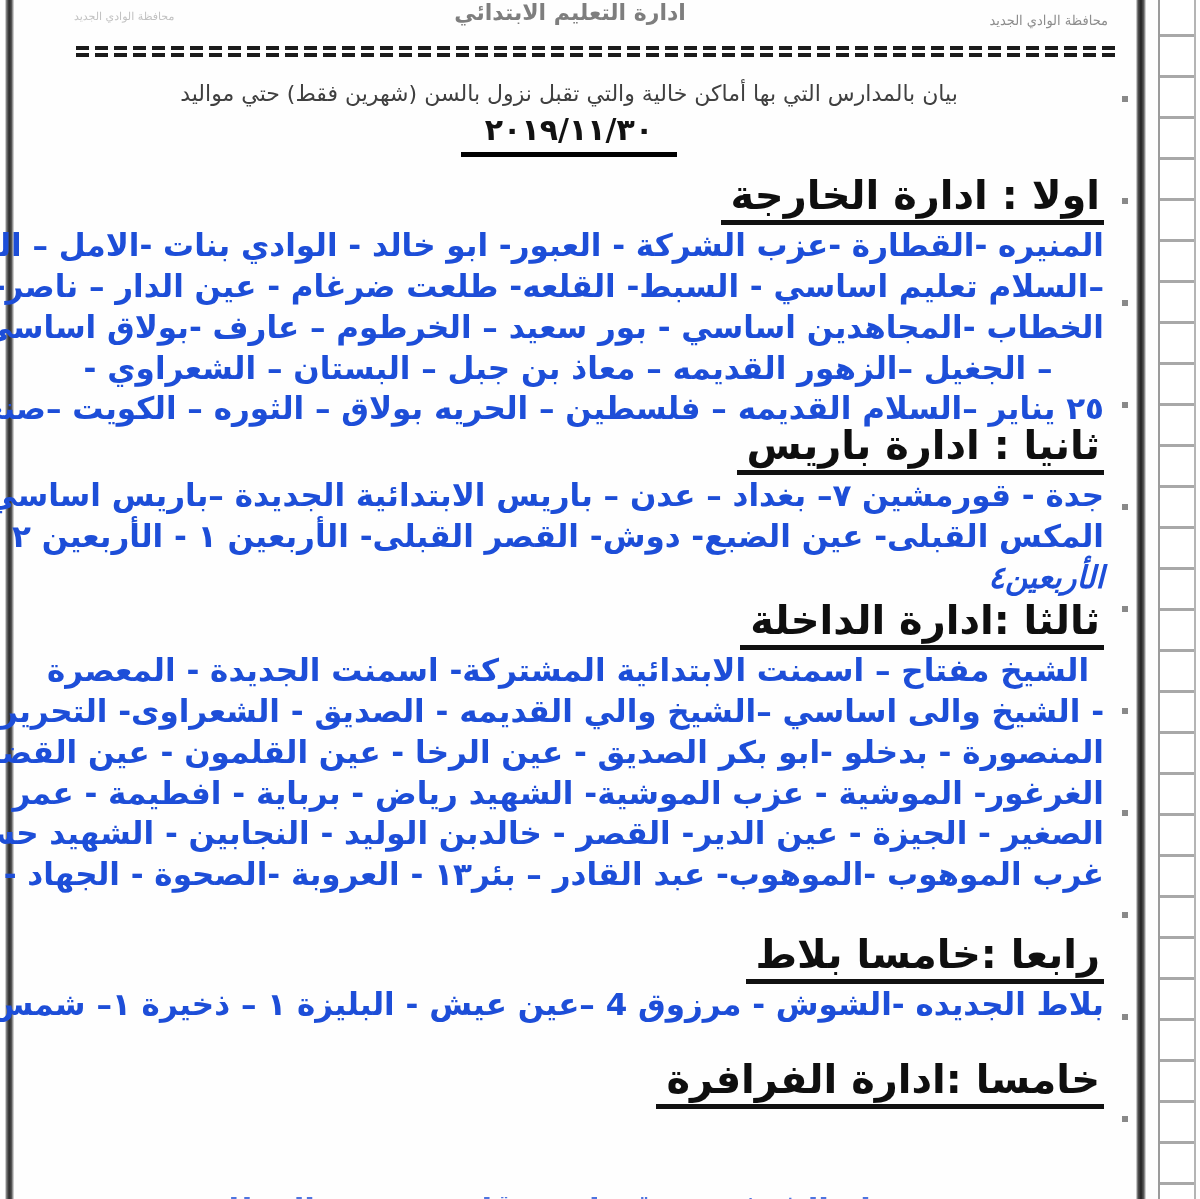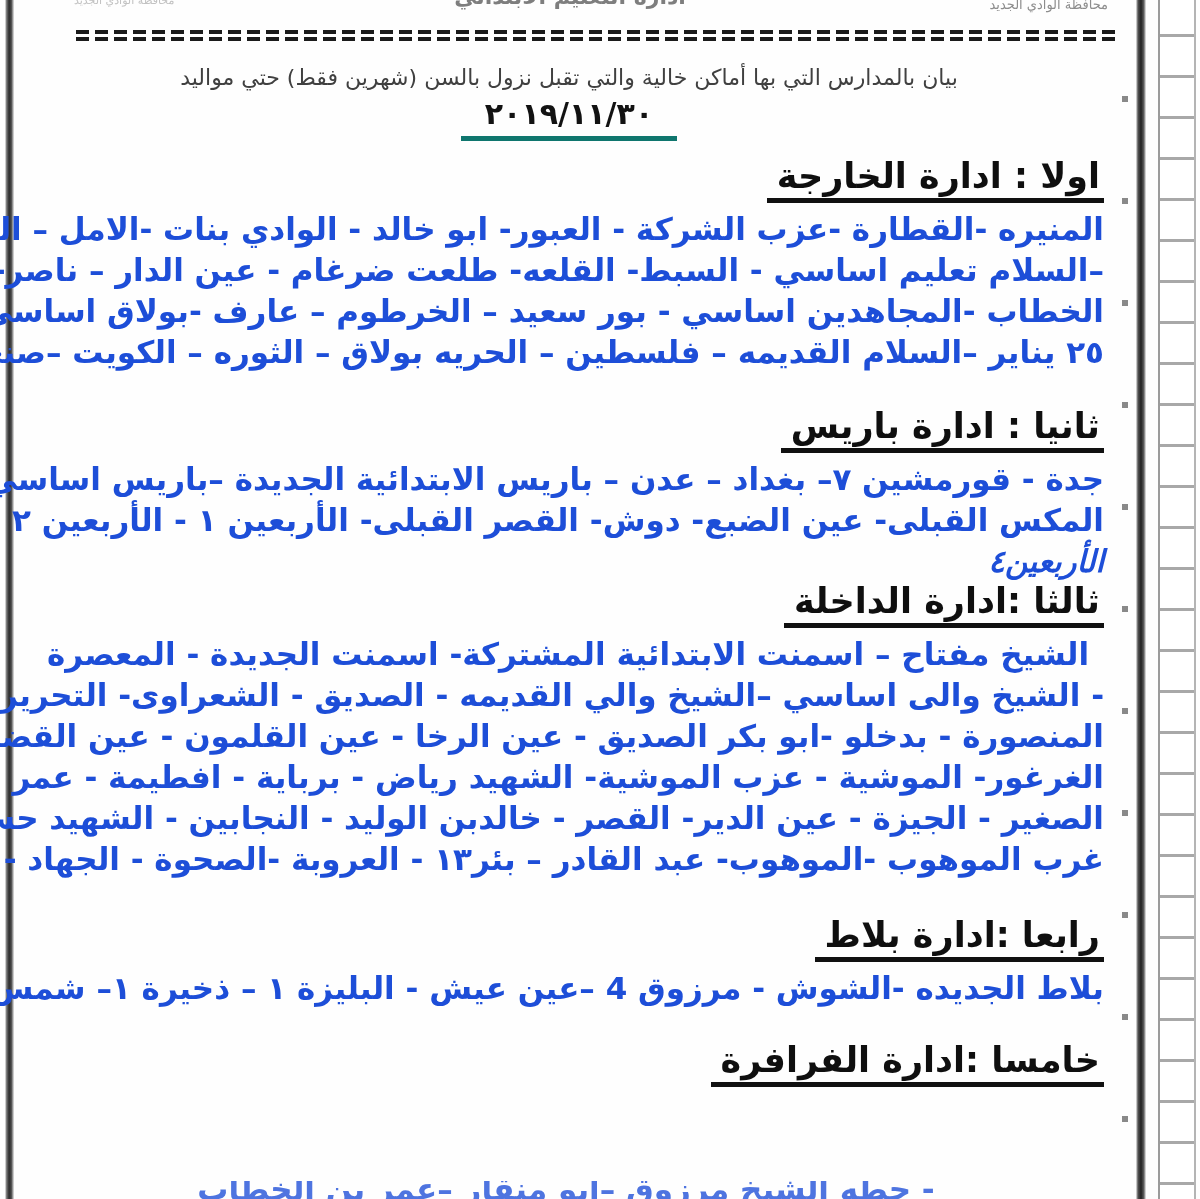--- a/index.html
+++ b/index.html
@@ -53,21 +53,21 @@
     background: repeating-linear-gradient(to bottom,
        transparent 0px, transparent 96px,
        #2a2a2a 96px, #2a2a2a 102px);
     opacity:.55;
   }
 
   
   .content {
     position: absolute;
     left: 18px;
-    top: 0;
+    top: 16px;
     width: 1104px;
     height: 927px;
   }
 
   
   .letterhead {
     position: relative;
     height: 22px;
   }
   .lh-right {
@@ -122,41 +122,41 @@
     color: #404040;
     line-height: 1.42;
     letter-spacing: .2px;
   }
   .title-date {
     display: inline-block;
     font-size: 30px;
     font-weight: bold;
     color: #121212;
     line-height: 1.3;
-    border-bottom: 5px solid #0f766e;
+    border-bottom: 5px solid #000000;
     padding: 0 24px 3px 24px;
     margin-top: 1px;
   }
 
   
   .section {
     position: absolute;
     left: 14px;
     right: 18px;
   }
   .sec-head-row { text-align: right; }
   .sec-head {
     display: inline-block;
-    font-size: 35px;
+    font-size: 40px;
     font-weight: bold;
     color: #0f0f0f;
     line-height: 1.12;
     border-bottom: 5px solid #111;
     padding: 0 4px 2px 10px;
-    margin-bottom: 6px;
+    margin-bottom: 0;
     white-space: nowrap;
   }
   .sec-body { }
   .body-line {
     font-size: 31px;
     font-weight: bold;
     color: #1d4ed8;
     line-height: 1.32;
     text-align: center;
     white-space: nowrap;
@@ -203,20 +203,21 @@
       <div class="title-date">٢٠١٩/١١/٣٠</div>
     </div>
 
     <div id="sections-host">
         <div class="section" style="top: 157px;">
           <div class="sec-head-row"><div class="sec-head">اولا : ادارة الخارجة</div></div>
           <div class="sec-body">
             <div class="body-line">المنيره -القطارة -عزب الشركة - العبور- ابو خالد - الوادي بنات -الامل – البنين -٦أكتوبر</div>
             <div class="body-line">–السلام تعليم اساسي -  السبط- القلعه- طلعت ضرغام -  عين الدار – ناصر- النور – عمر بن</div>
             <div class="body-line">الخطاب -المجاهدين اساسي - بور سعيد – الخرطوم – عارف -بولاق اساسي – الجزائر- صلاح الدين</div>
+            <div class="body-line">– الجغيل –الزهور القديمه – معاذ بن جبل – البستان – الشعراوي -</div>
             <div class="body-line">٢٥ يناير –السلام القديمه – فلسطين – الحريه بولاق – الثوره – الكويت –صنعاء –</div>
           </div>
         </div>
         <div class="section" style="top: 407px;">
           <div class="sec-head-row"><div class="sec-head">ثانيا : ادارة باريس</div></div>
           <div class="sec-body">
             <div class="body-line">جدة - قورمشين ٧– بغداد – عدن – باريس الابتدائية الجديدة –باريس اساسي – المكس البحرى–</div>
             <div class="body-line">المكس القبلى- عين الضبع- دوش- القصر القبلى- الأربعين ١ - الأربعين ٢ -    الأربعين ٣ -</div>
             <div class="body-line ta-right">الأربعين٤</div>
           </div>
@@ -226,21 +227,21 @@
           <div class="sec-body">
             <div class="body-line">الشيخ مفتاح – اسمنت الابتدائية  المشتركة- اسمنت الجديدة - المعصرة</div>
             <div class="body-line">- الشيخ والى اساسي –الشيخ والي القديمه - الصديق - الشعراوى- التحرير- الحرية        –</div>
             <div class="body-line">المنصورة - بدخلو -ابو بكر الصديق - عين الرخا - عين القلمون - عين القضا –الزهراء -الجديده  -</div>
             <div class="body-line">الغرغور- الموشية - عزب الموشية- الشهيد رياض - برباية - افطيمة -  عمر بن الخطاب - عين ام</div>
             <div class="body-line">الصغير -  الجيزة - عين الدير- القصر - خالدبن الوليد -  النجابين - الشهيد حسين- بئر العبيد –</div>
             <div class="body-line">غرب الموهوب -الموهوب- عبد القادر – بئر١٣ - العروبة -الصحوة - الجهاد  - بئر ٥</div>
           </div>
         </div>
         <div class="section" style="top: 916px;">
-          <div class="sec-head-row"><div class="sec-head">رابعا :ادارة بلاط</div></div>
+          <div class="sec-head-row"><div class="sec-head">رابعا :خامسا بلاط</div></div>
           <div class="sec-body">
             <div class="body-line">بلاط الجديده -الشوش - مرزوق 4 –عين عيش - البليزة ١ – ذخيرة ١– شمس ١- البشندي</div>
           </div>
         </div>
         <div class="section" style="top: 1041px;">
           <div class="sec-head-row"><div class="sec-head">خامسا :ادارة الفرافرة</div></div>
           <div class="clipped-line" style="top: 140px;">
             <div class="body-line">- حطه الشيخ مرزوق –ابو منقار –عمر بن الخطاب</div>
           </div>
         </div>

